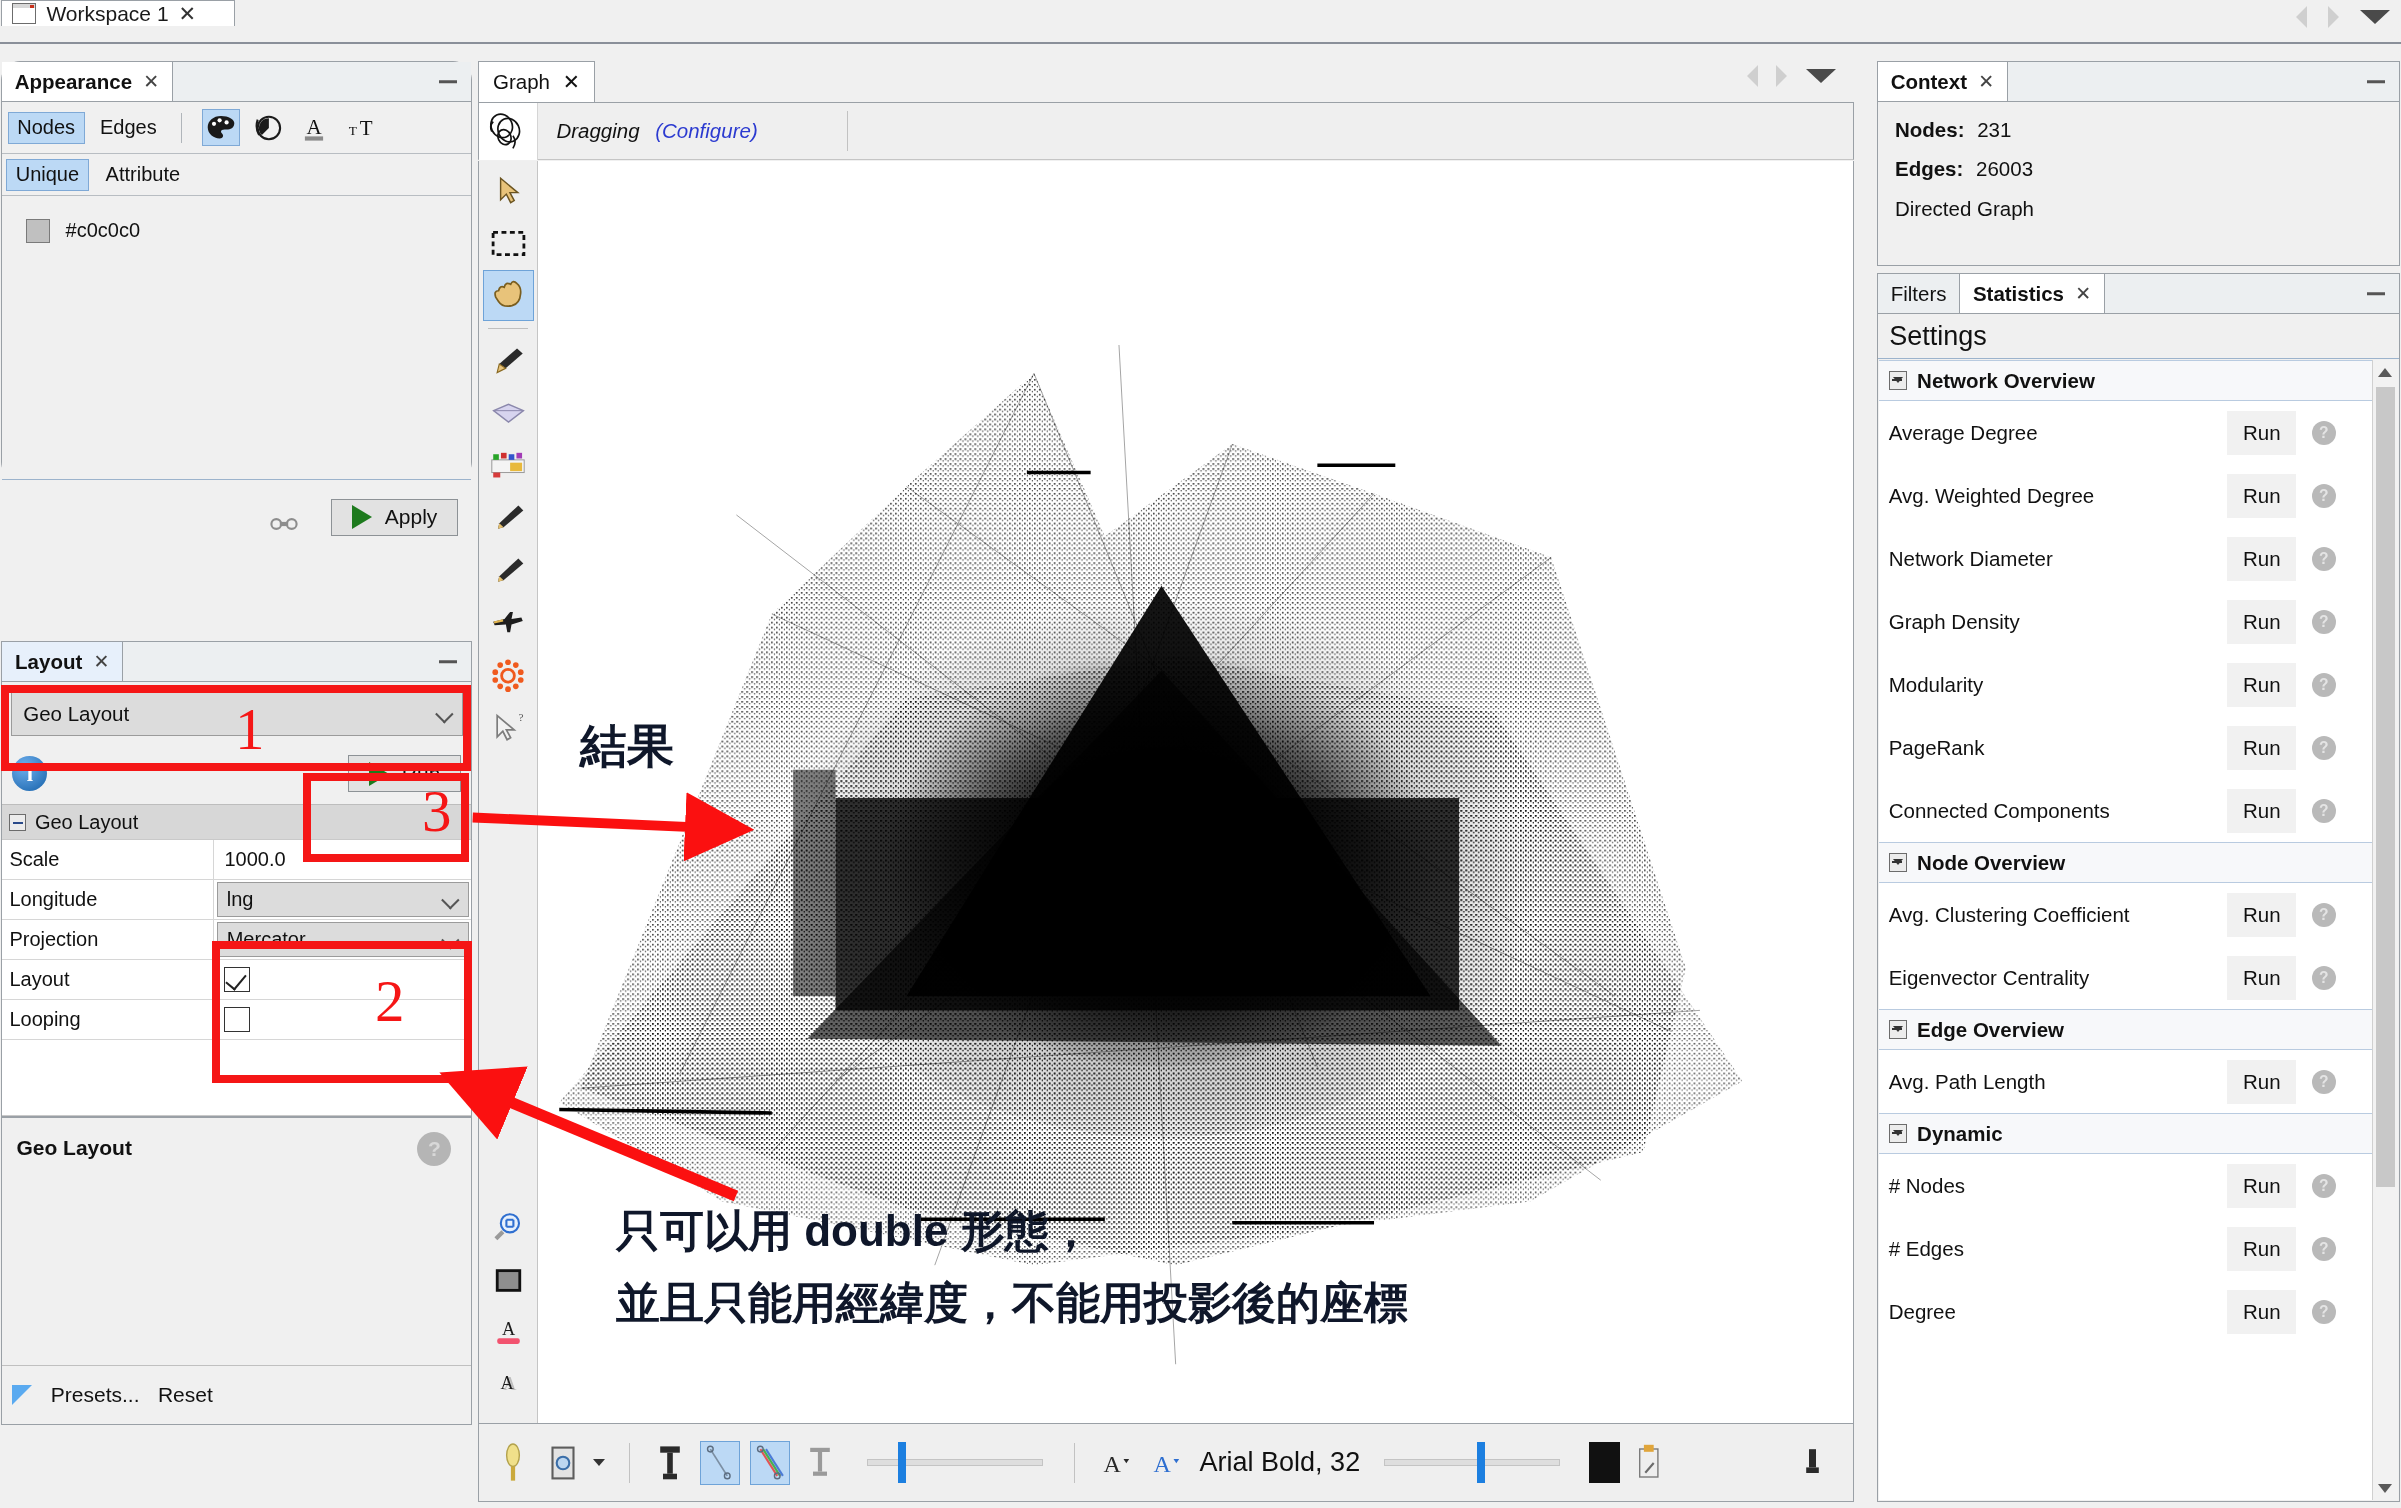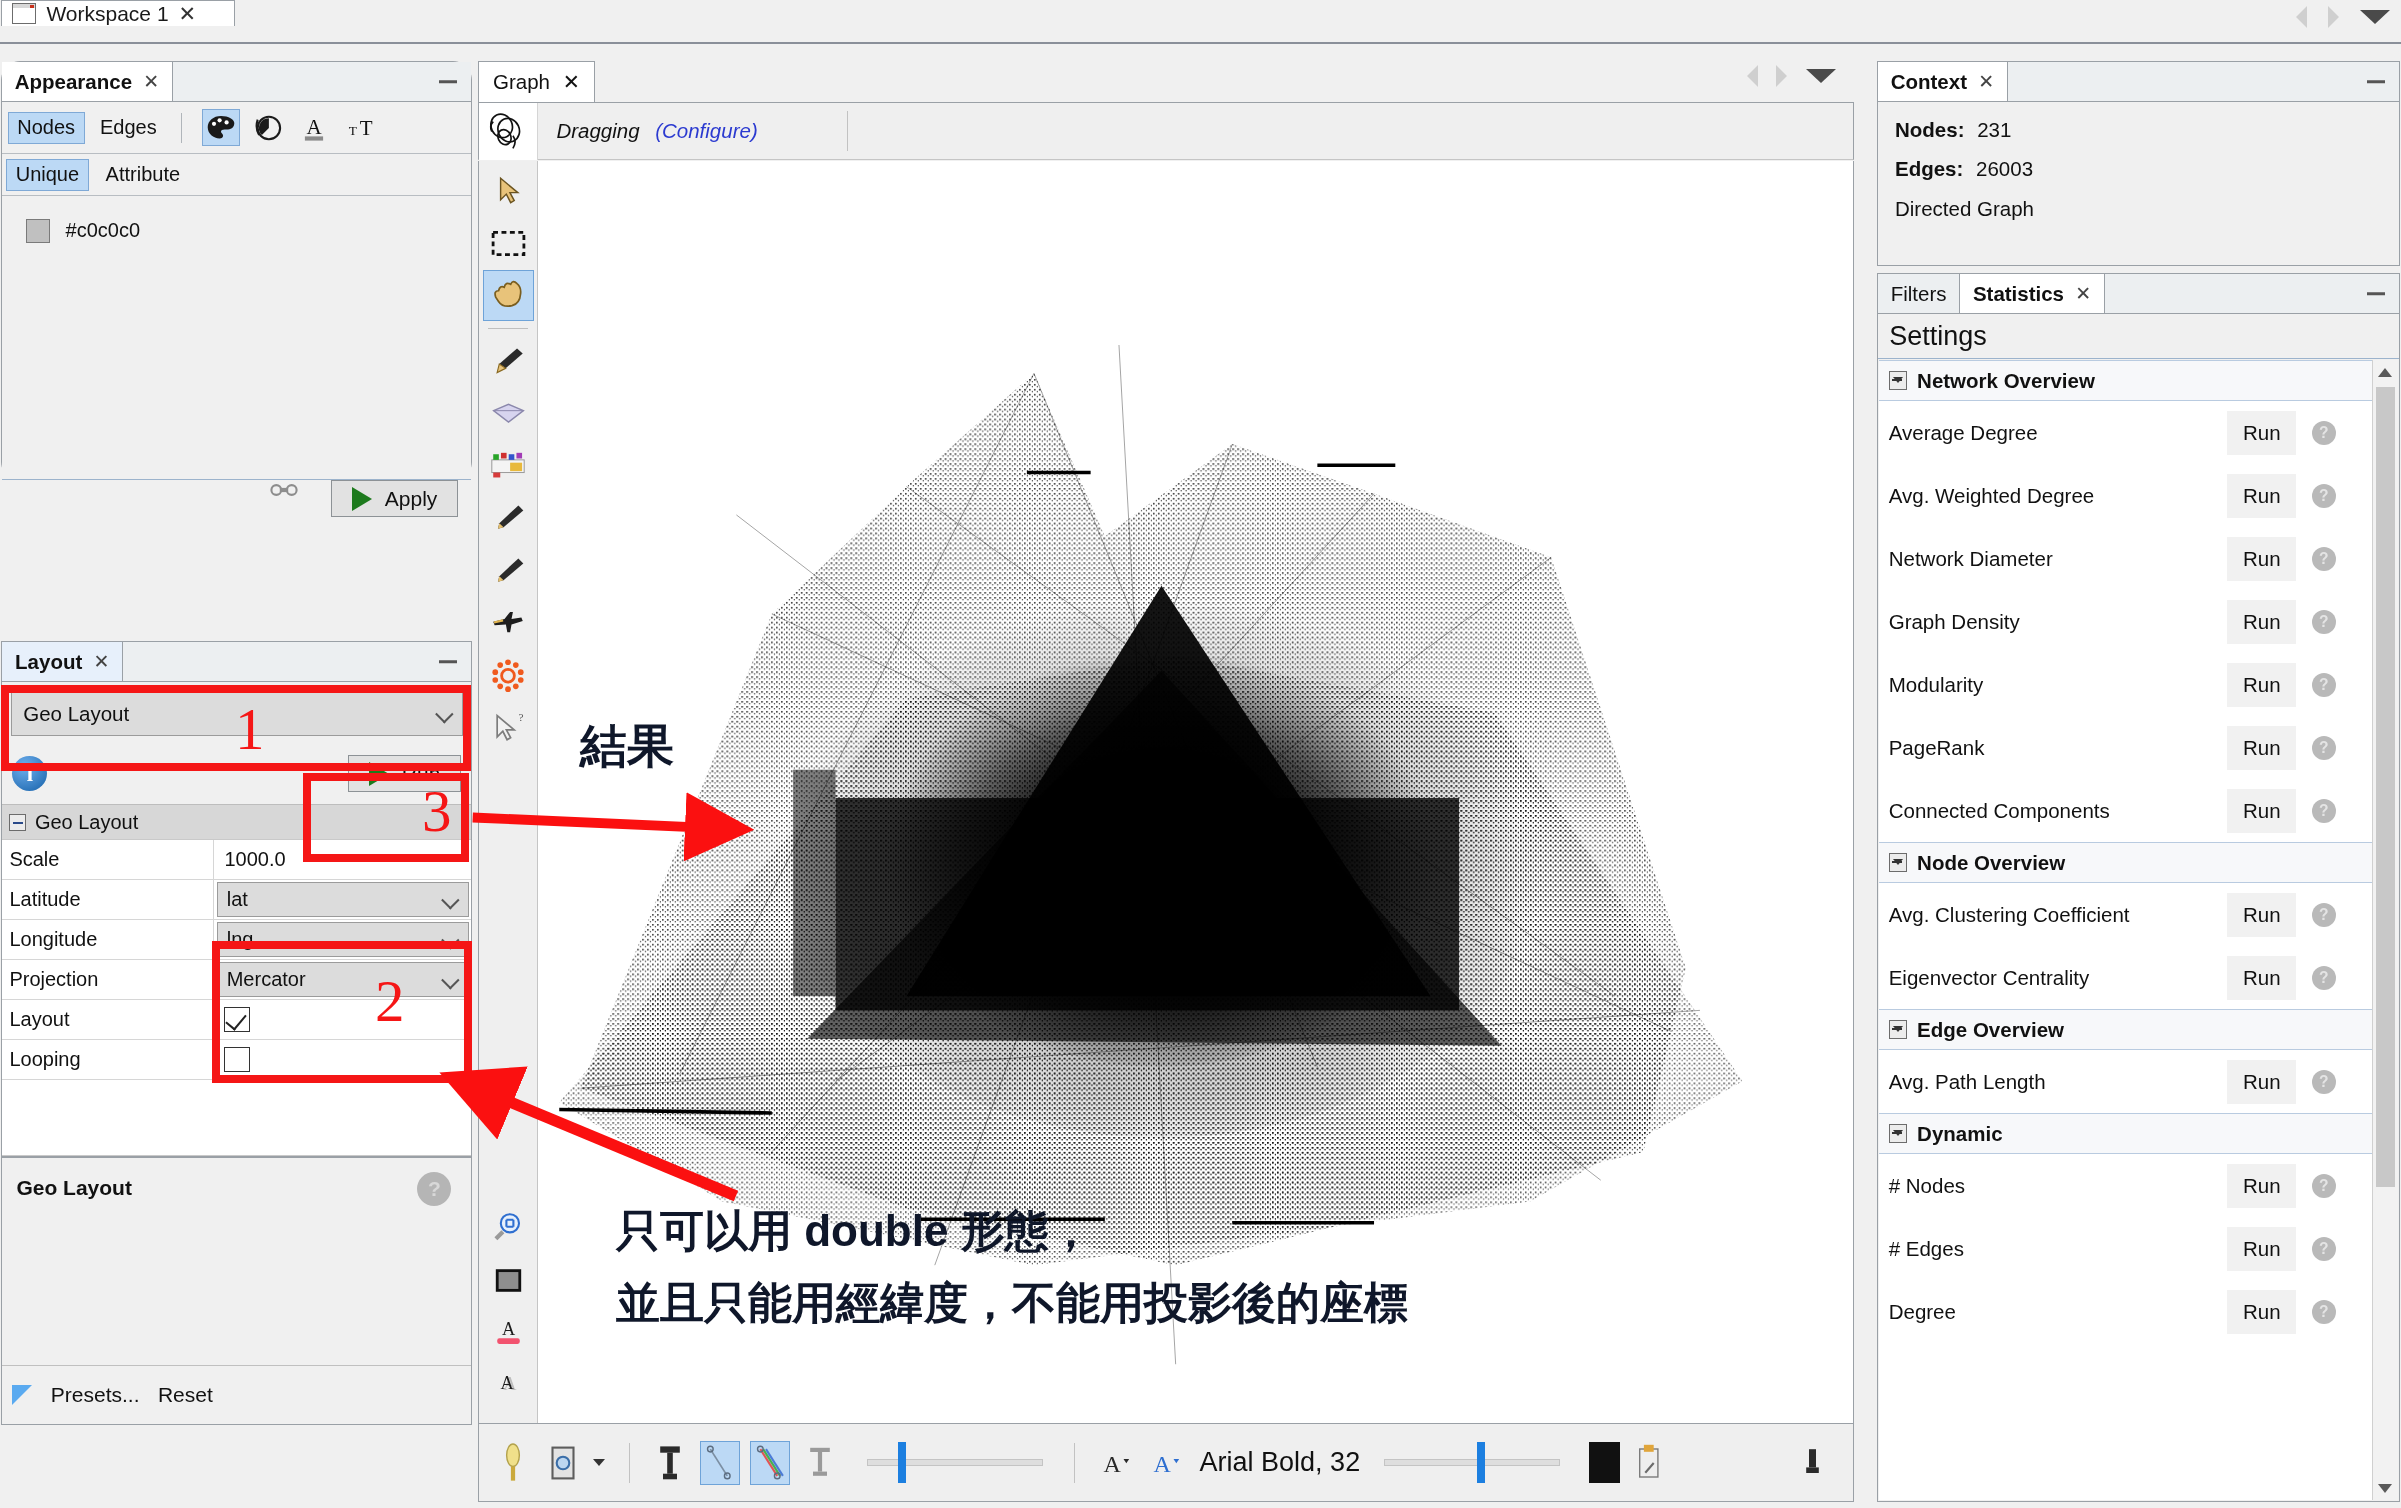--- a/index.html
+++ b/index.html
@@ -46,21 +46,21 @@
   .seg { font-size:20px; padding:3.5px 8.5px; color:#111; }
   .seg.on { background:#bcd9f5; border:0.7px solid #7fa9d6; }
   .vdiv { width:1.4px; height:30px; background:#b0b5ba; margin:0 15.6px; }
   .iconbtn { width:38px; height:37px; display:flex; align-items:center; justify-content:center; margin:0 4.2px; }
   .iconbtn.on { background:#bcd9f5; border:0.7px solid #7fa9d6; }
   .ap-row2 { height:42px; display:flex; align-items:center; border-bottom:0.7px solid #b8bdc2; }
   .ap-body { background:#f0f0f0; height:340px; position:relative; }
   .swatch-row { display:flex; align-items:center; gap:15.6px; padding:22.6px 0 0 24px; }
   .swatch { width:24px; height:24px; background:#c0c0c0; border:0.7px solid #7a7a7a; }
   .swatch-label { font-size:20px; color:#111; }
-  .ap-foot { position:absolute; left:0; right:0; bottom:0; height:57px; border-top:1.4px solid #9cb3cc; display:flex; align-items:flex-start; justify-content:flex-end; gap:33px; padding-right:12.7px; }
+  .ap-foot { position:absolute; left:0; right:0; bottom:0; height:57px; border-top:1.4px solid #9cb3cc; display:flex; align-items:flex-end; justify-content:flex-end; gap:33px; padding-right:12.7px; }
   .btn {
     display:inline-flex; align-items:center; gap:12.7px; justify-content:center;
     background:#e2e2e2; border:1.4px solid #8d9296; padding:5.7px 20px; font-size:21px; color:#111;
   }
   .play { width:0;height:0; border-top:12.7px solid transparent; border-bottom:12.7px solid transparent; border-left:20px solid #1d7a1d; }
 
   #layout { left:1.4px; top:641px; width:471px; height:784px; }
   .lay-combo-wrap { padding:10px 8.5px 7px 8.5px; }
   .combo {
     position:relative; background:#dcdcdc; border:0.7px solid #9b9b9b;
@@ -261,29 +261,20 @@
       <span class="exp-box"></span>
       <span>Geo Layout</span>
     </div>
 
     <div class="prop-table">
       <div class="prop-row">
         <span class="prop-name">Scale</span>
         <span class="prop-val">1000.0</span>
       </div>
       <div class="prop-row">
-        <span class="prop-name">Latitude</span>
-        <span class="prop-val">
-          <span class="vcombo">
-            <span>lat</span>
-            <span class="chev"></span>
-          </span>
-        </span>
-      </div>
-      <div class="prop-row">
         <span class="prop-name">Longitude</span>
         <span class="prop-val">
           <span class="vcombo">
             <span>lng</span>
             <span class="chev"></span>
           </span>
         </span>
       </div>
       <div class="prop-row">
         <span class="prop-name">Projection</span>

